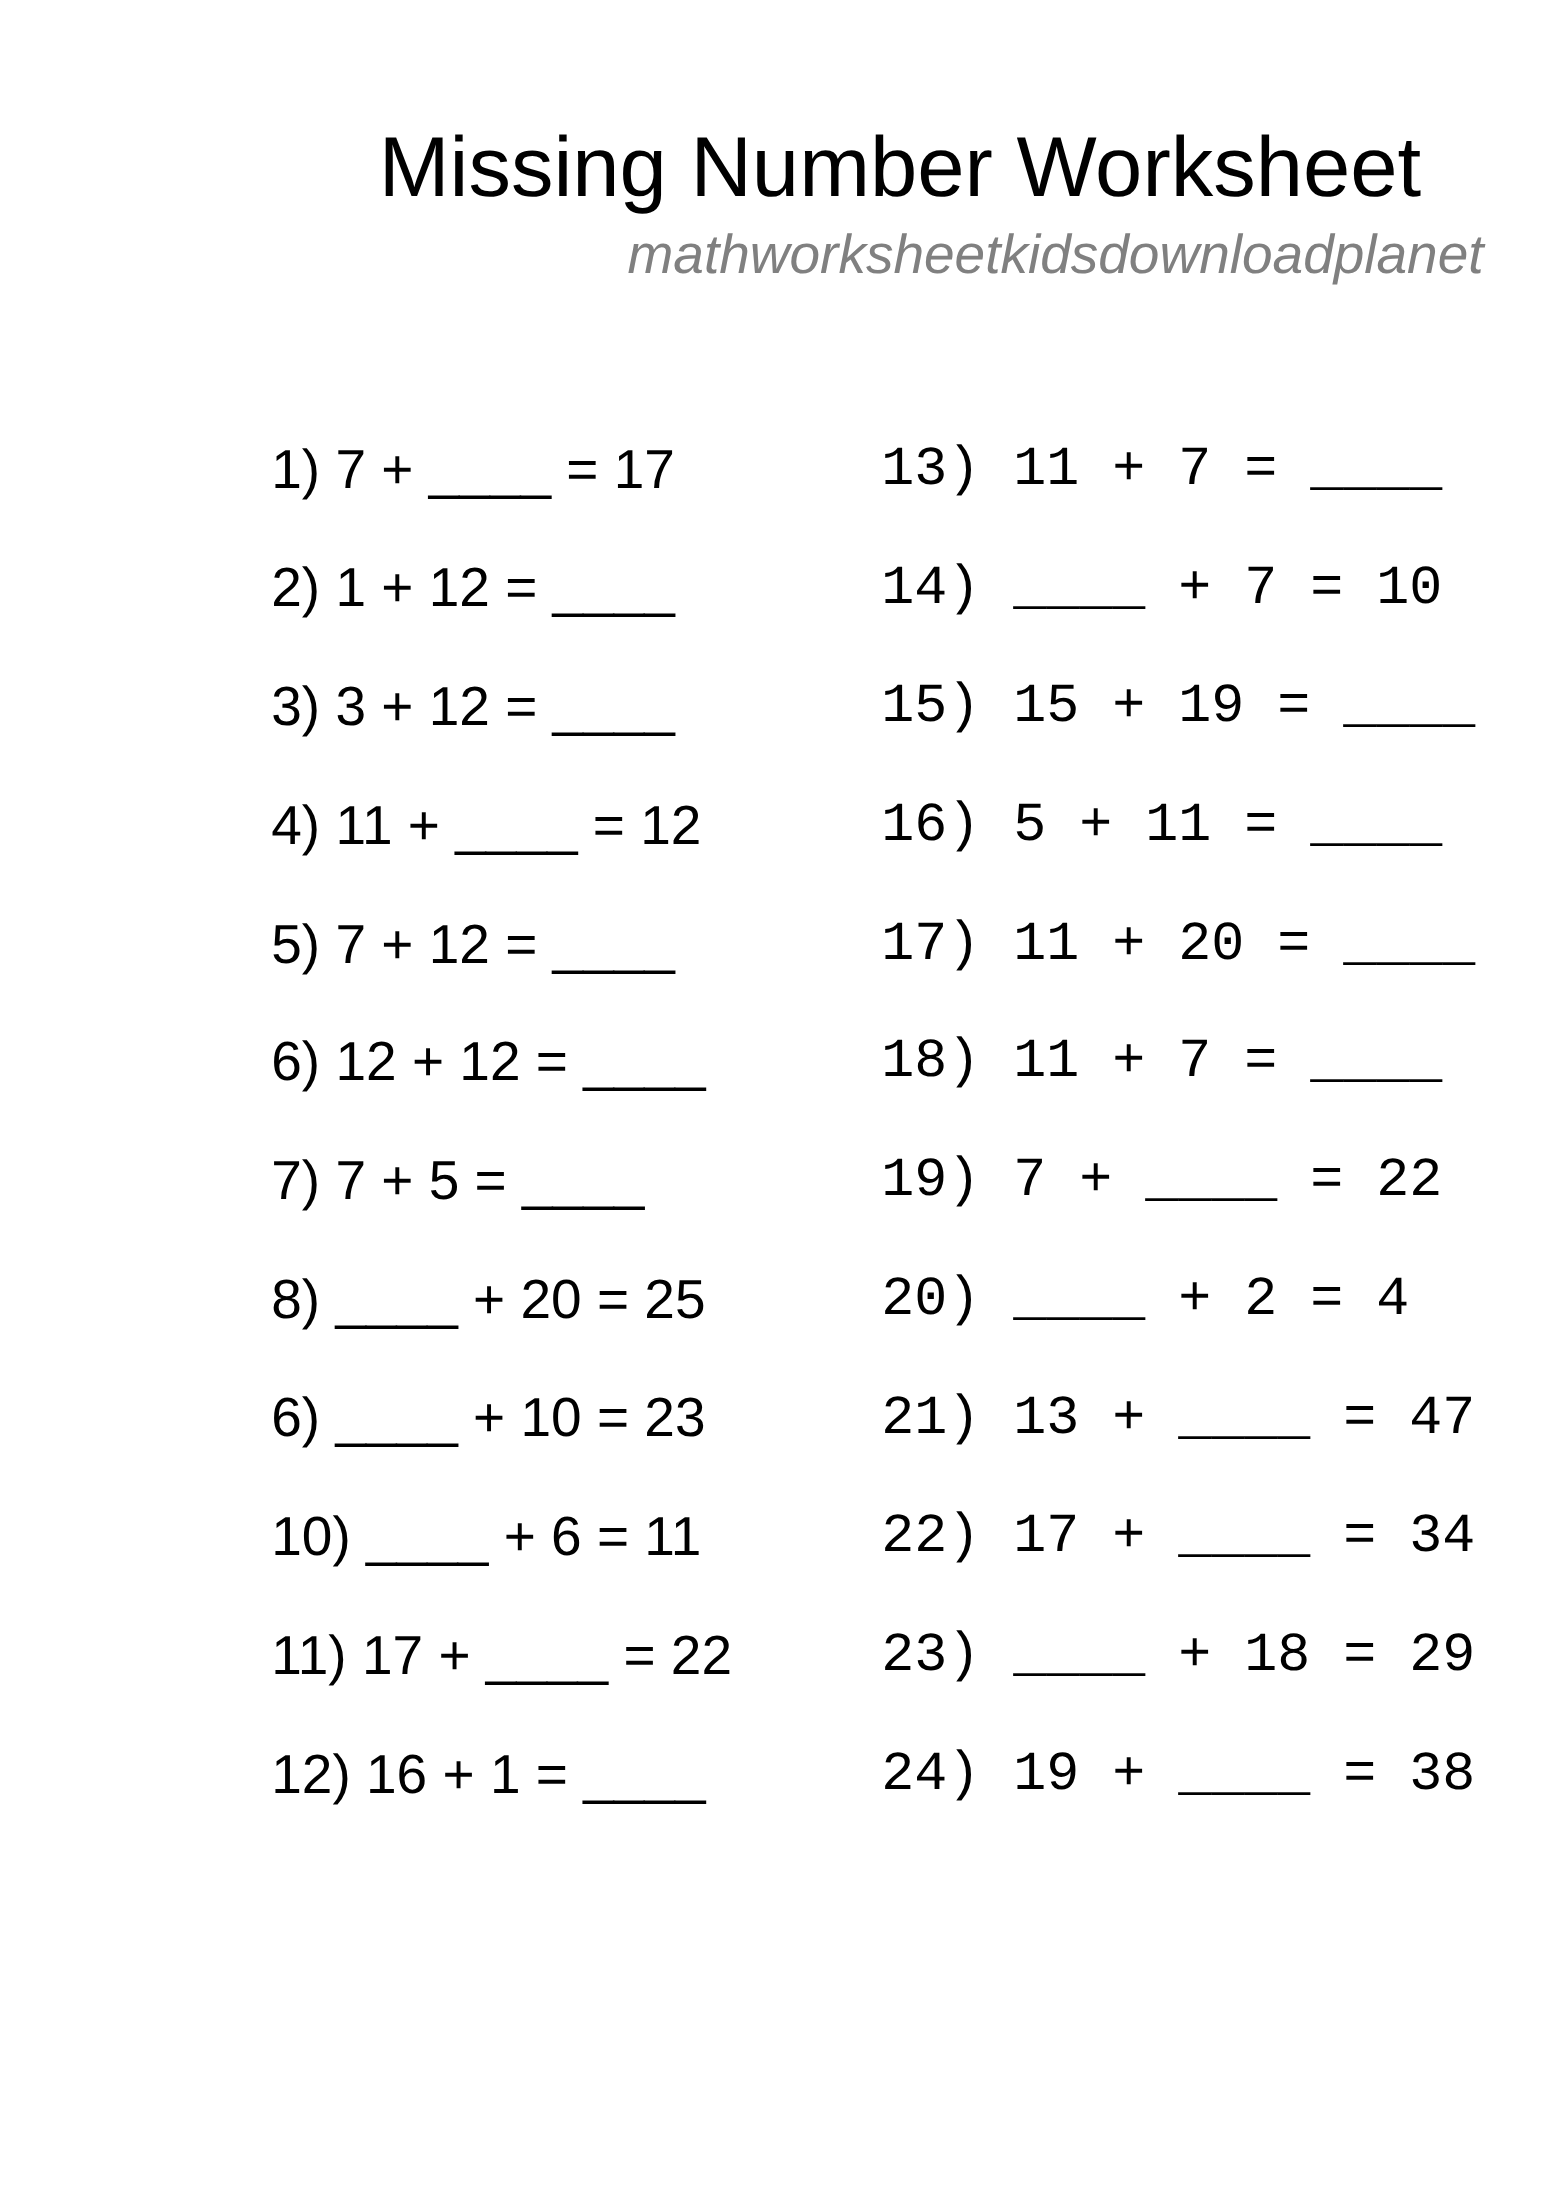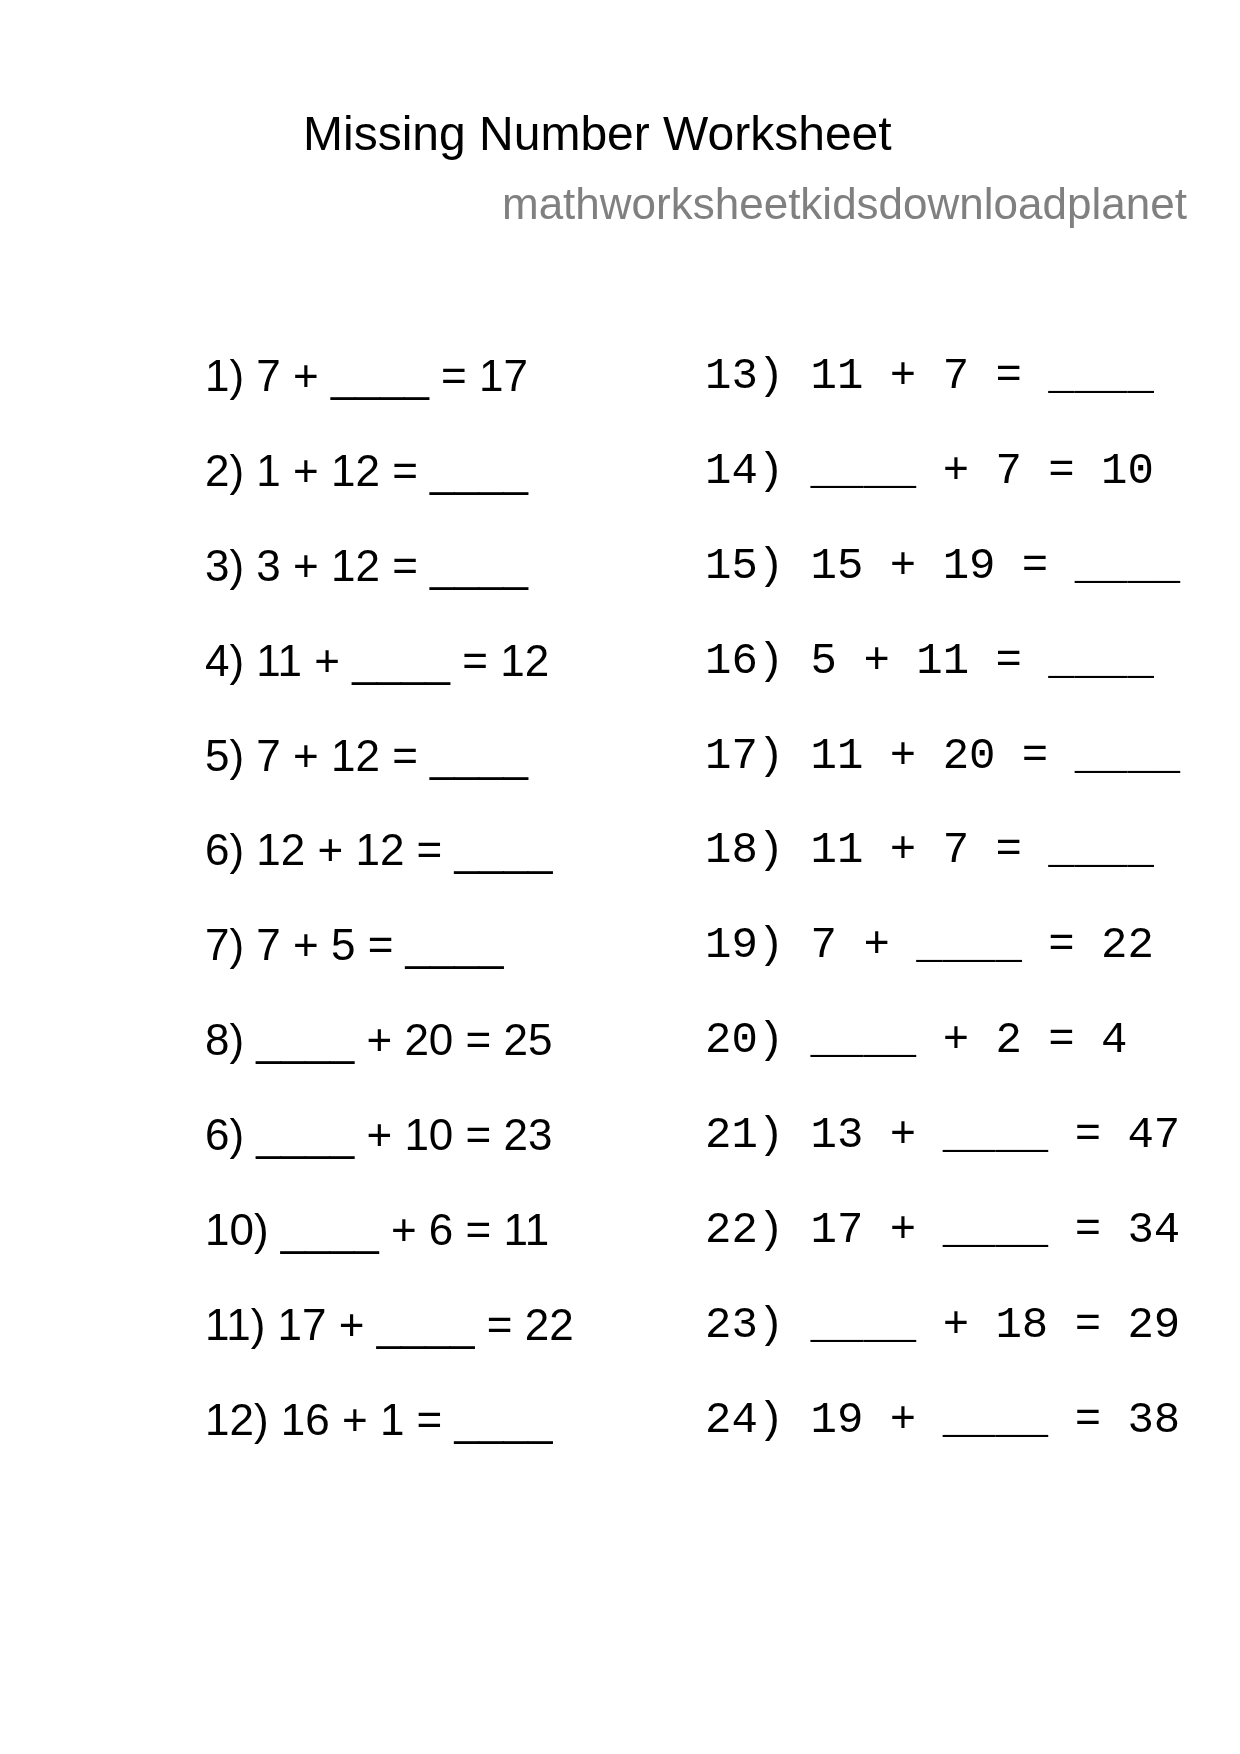--- a/index.html
+++ b/index.html
@@ -12,40 +12,41 @@
       height: 1754px;
       position: relative;
       overflow: hidden;
       font-family: "Liberation Sans", "DejaVu Sans", sans-serif;
       color: #000000;
     }
     .title {
       position: absolute;
       left: 303px;
       top: 104px;
-      font-size: 48px;
+      font-size: 68px;
       line-height: 60px;
       white-space: nowrap;
       color: #000000;
     }
     .subtitle {
       position: absolute;
       left: 502px;
       top: 182px;
       font-size: 44px;
       line-height: 44px;
       white-space: nowrap;
       color: #808080;
       letter-spacing: 0px;
+      font-style: italic;
     }
     .column {
       position: absolute;
       top: 354px;
     }
-    .column.left { left: 205px; }
+    .column.left { left: 217px; }
     .column.right { left: 705px; font-family: Liberation Mono, monospace; }
     .problem {
       height: 94.9px;
       font-size: 44px;
       line-height: 44px;
       white-space: pre;
     }
   </style>
 </head>
 <body>

